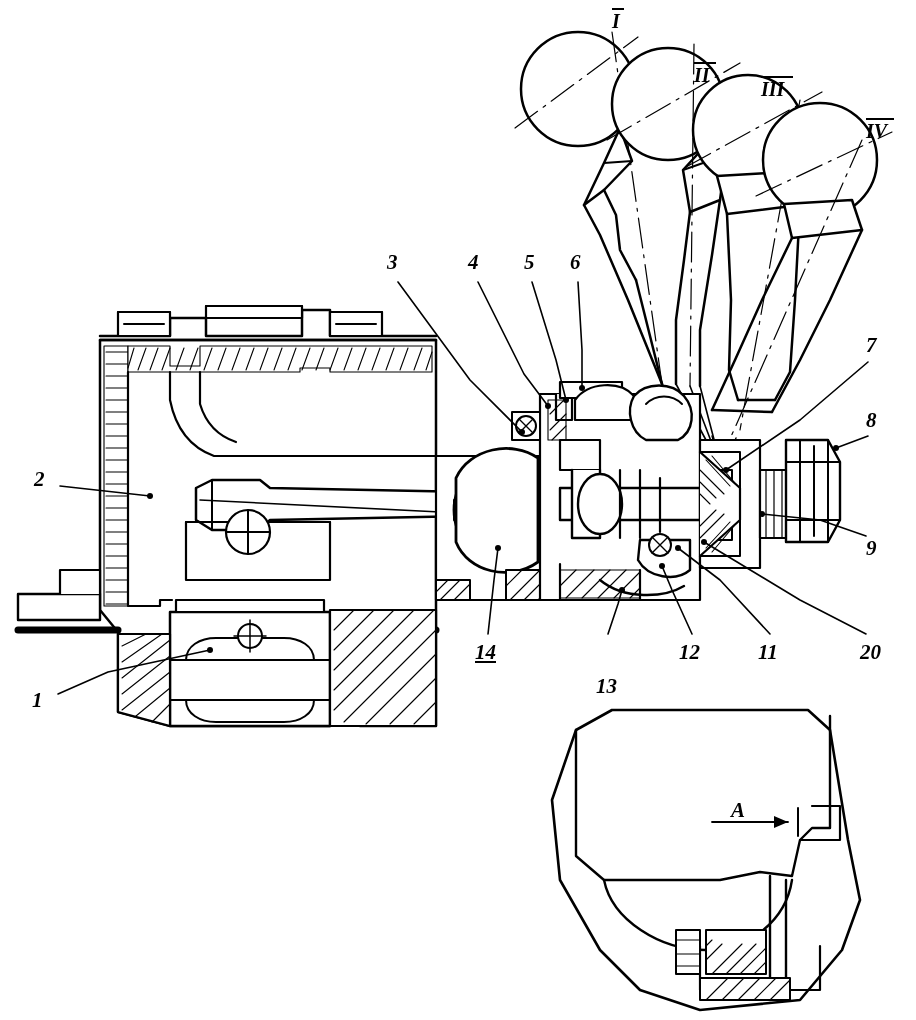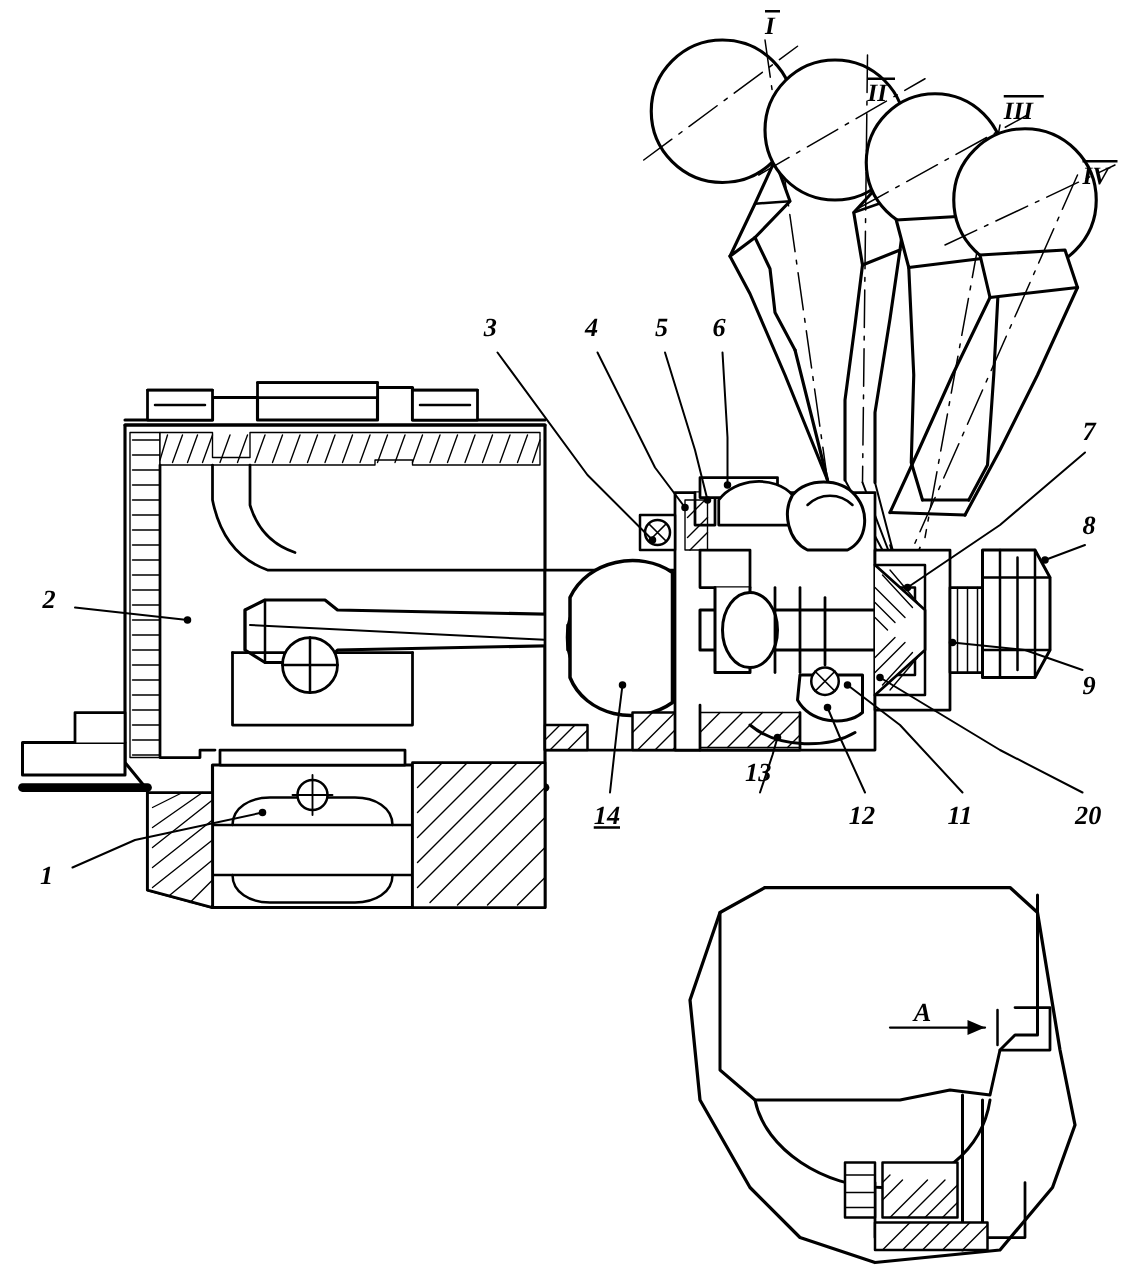--- a/index.html
+++ b/index.html
@@ -324,35 +324,35 @@
   <div class="callout" style="left:387px; top:252px;"><span>3</span></div>
   <div class="callout" style="left:468px; top:252px;"><span>4</span></div>
   <div class="callout" style="left:524px; top:252px;"><span>5</span></div>
   <div class="callout" style="left:570px; top:252px;"><span>6</span></div>
   <div class="callout" style="left:866px; top:335px;"><span>7</span></div>
   <div class="callout" style="left:866px; top:410px;"><span>8</span></div>
   <div class="callout" style="left:866px; top:538px;"><span>9</span></div>
   <div class="callout" style="left:860px; top:642px;"><span>20</span></div>
   <div class="callout" style="left:758px; top:642px;"><span>11</span></div>
   <div class="callout" style="left:679px; top:642px;"><span>12</span></div>
-  <div class="callout" style="left:596px; top:608px;font-style:italic;"><span>13</span></div>
+  <div class="callout" style="left:596px; top:676px;font-style:italic;"><span>13</span></div>
   <div class="callout" style="left:475px; top:642px;text-decoration:underline;"><span>14</span></div>
 
   <div class="roman" style="left:612px; top:8px;">
     <span class="bar" style="width:12px;"></span>
     <span>I</span>
   </div>
   <div class="roman" style="left:694px; top:18px;margin-top:44px;">
     <span class="bar" style="width:22px;"></span>
     <span>II</span>
   </div>
-  <div class="roman" style="left:803px; top:76px;">
+  <div class="roman" style="left:761px; top:76px;">
     <span class="bar" style="width:32px;"></span>
     <span>III</span>
   </div>
-  <div class="roman" style="left:866px; top:128px;">
+  <div class="roman" style="left:866px; top:118px;">
     <span class="bar" style="width:28px;"></span>
     <span>IV</span>
   </div>
 
   <div class="sectionmark" style="left:731px; top:800px;"><span>A</span></div>
 
 </div>
 
 </body></html>

